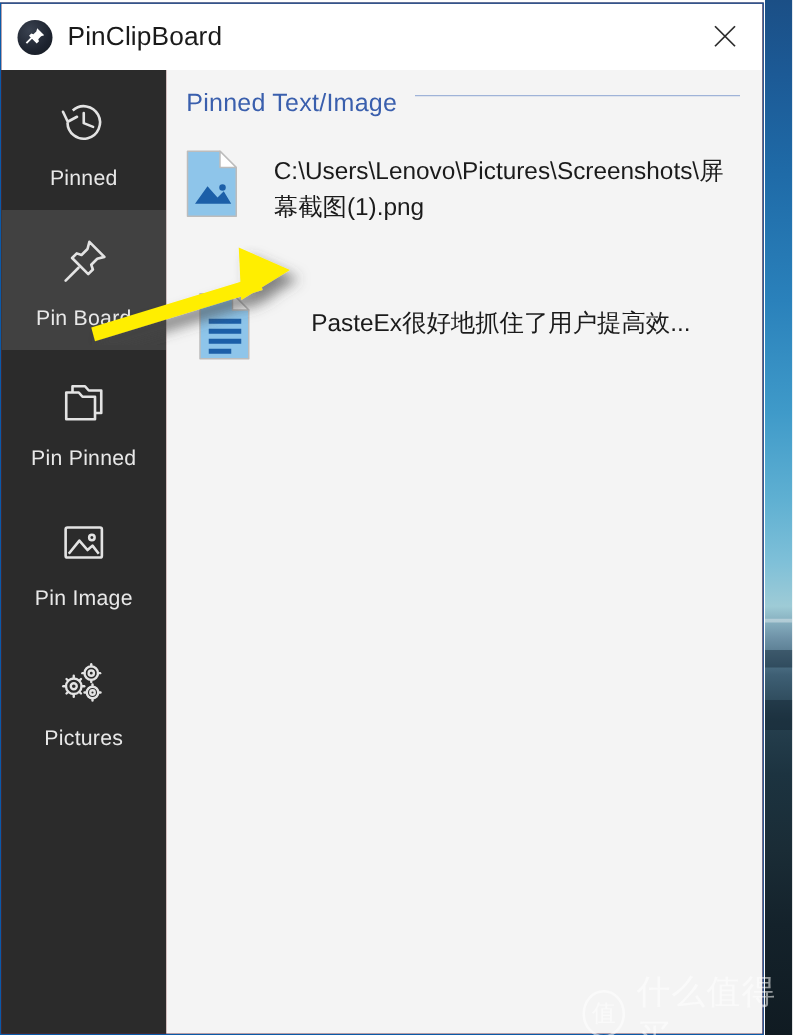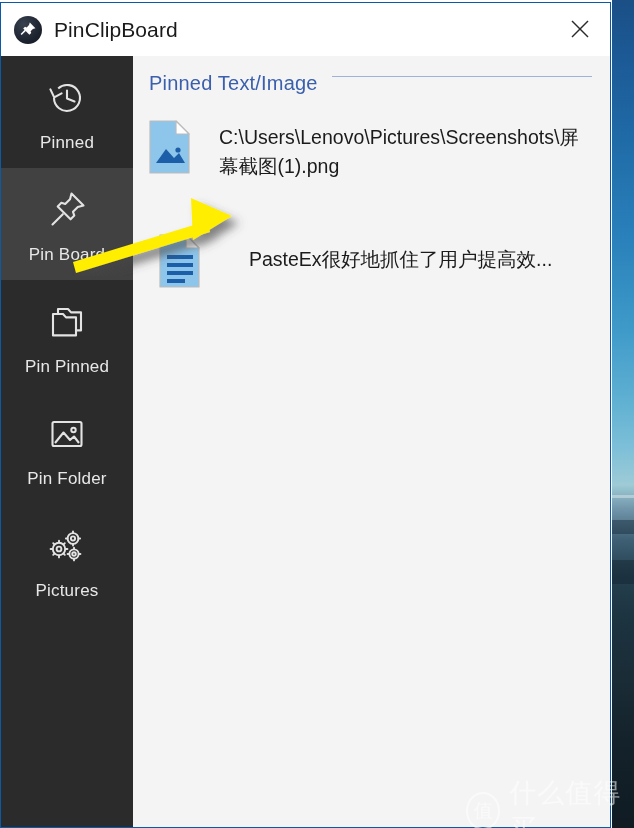--- a/index.html
+++ b/index.html
@@ -310,21 +310,21 @@
       </div>
 
       <div class="side-item">
         <div class="side-icon">
           <svg width="46" height="46" viewBox="0 0 46 46">
             <rect x="8.5" y="11" width="29" height="24" rx="1.5" fill="none" stroke="#e3e3e3" stroke-width="2.1"></rect>
             <circle cx="29.5" cy="19" r="2.2" fill="none" stroke="#e3e3e3" stroke-width="2"></circle>
             <polyline points="11,32 19.5,21.5 26,29 30,25.5 35,32" fill="none" stroke="#e3e3e3" stroke-width="2.1" stroke-linejoin="round"></polyline>
           </svg>
         </div>
-        <div class="side-label">Pin Folder</div>
+        <div class="side-label">Pin Image</div>
       </div>
 
       <div class="side-item">
         <div class="side-icon">
           <svg width="50" height="46" viewBox="0 0 50 46">
             <g fill="none" stroke="#e3e3e3" stroke-width="1.9">
               <circle cx="17" cy="26" r="6.2"></circle>
               <circle cx="17" cy="26" r="2.4"></circle>
               <circle cx="31" cy="15.5" r="5.4"></circle>
               <circle cx="31" cy="15.5" r="2.1"></circle>

